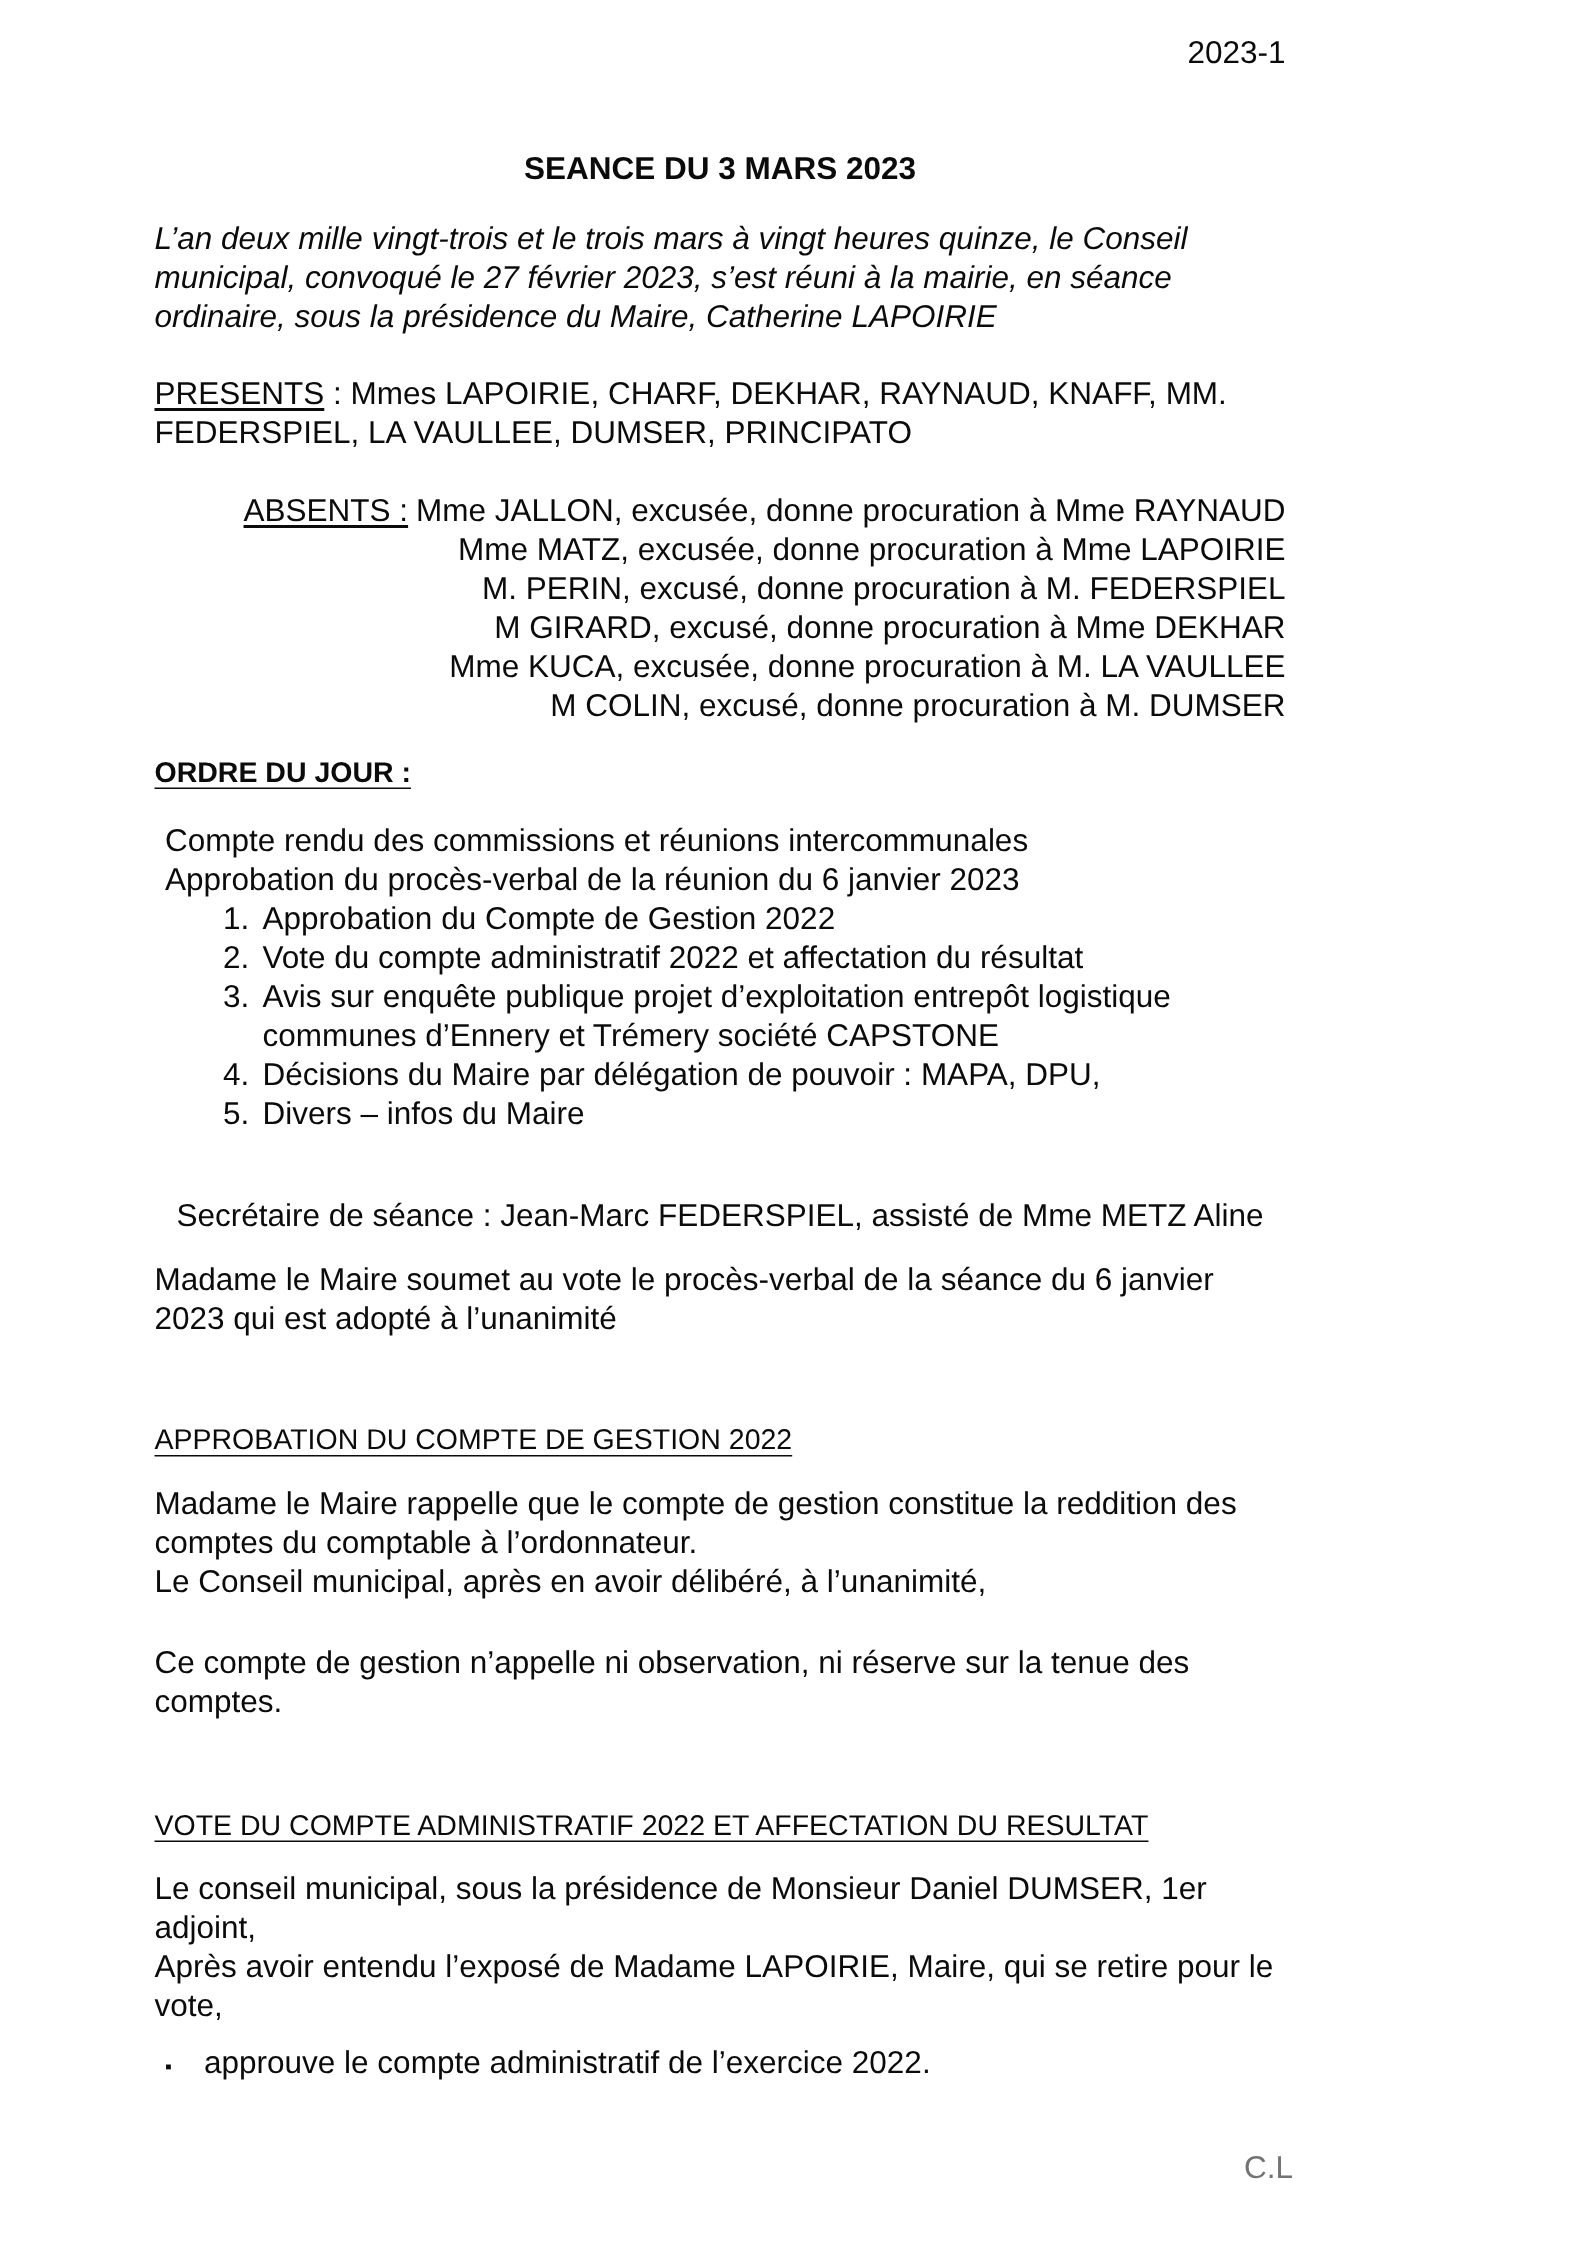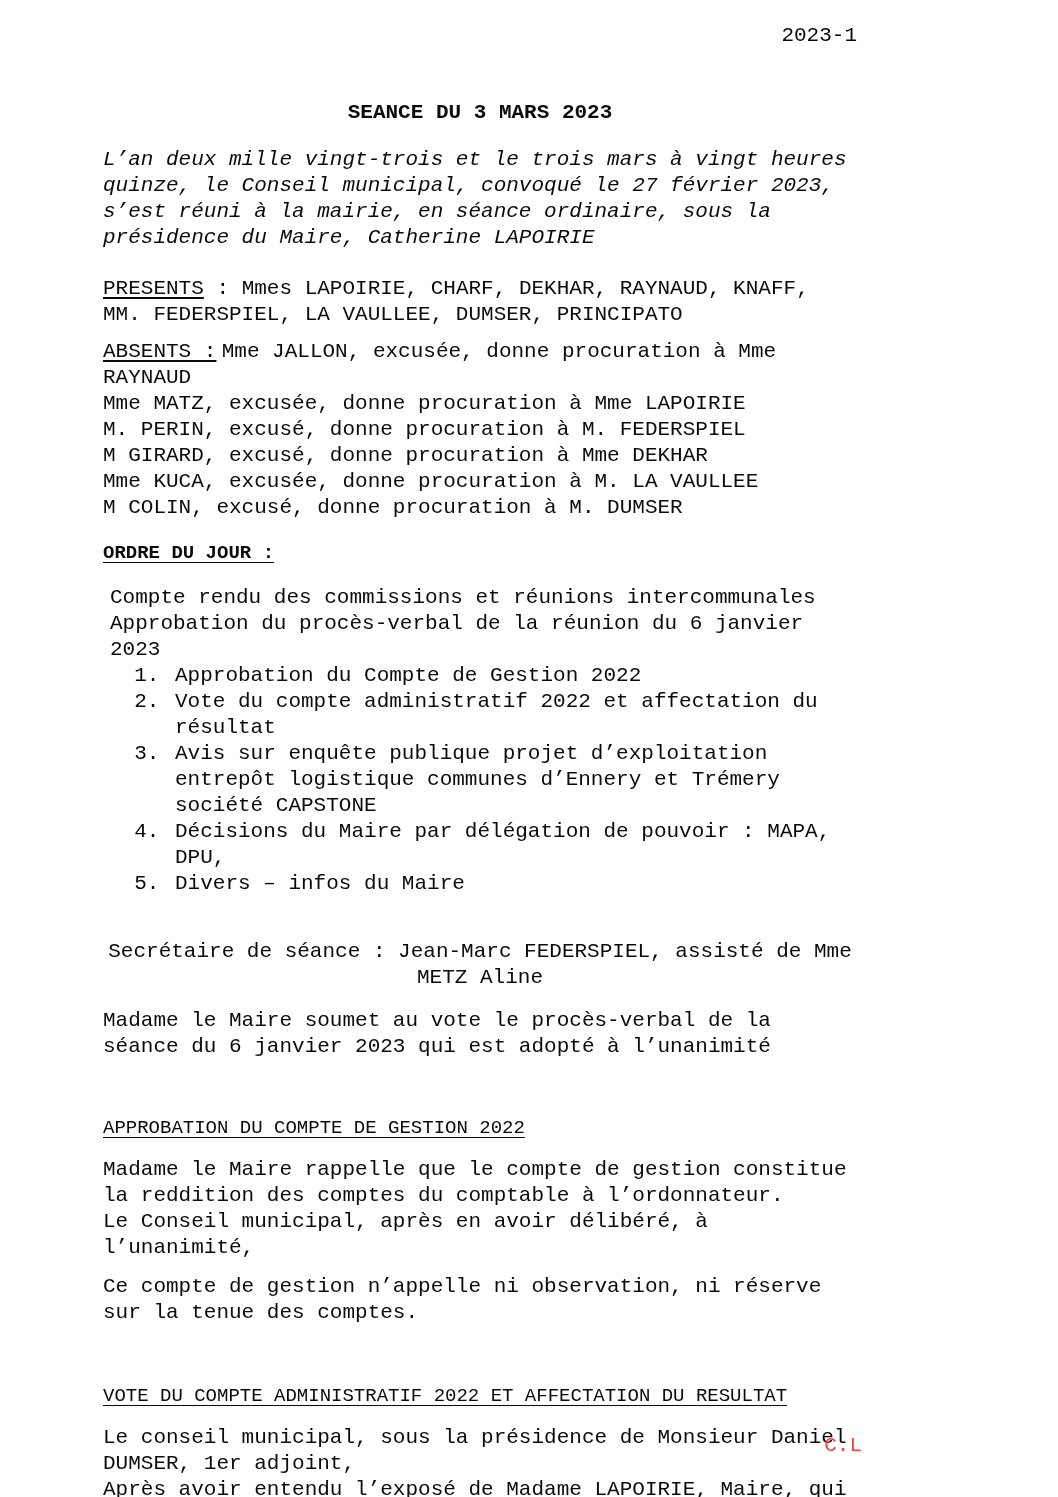--- a/index.html
+++ b/index.html
@@ -7,21 +7,21 @@
     margin: 0;
     padding: 0;
     background: #ffffff;
   }
   .page {
     position: relative;
     width: 960px;
     height: 1497px;
     background: #ffffff;
     color: #0b0b0b;
-    font-family: Liberation Mono, monospace;
+    font-family: Liberation Sans, sans-serif;
     font-size: 21px;
     line-height: 26px;
     box-sizing: border-box;
     padding: 23px 103px 0 103px;
     overflow: hidden;
   }
   .page-number {
     text-align: right;
   }
   .doc-title {
@@ -31,21 +31,22 @@
     text-align: center;
   }
   .intro {
     margin: 21px 0 0 0;
     font-style: italic;
   }
   .presents {
     margin: 25px 0 0 0;
   }
   .absents {
-    margin: 11px 0 0 0;
+    margin: 26px 0 0 0;
+    text-align: right;
   }
   .u {
     text-decoration: underline;
     text-underline-offset: 3px;
   }
   .label-gap {
     margin-right: 0.25em;
   }
   .section-heading {
     margin: 19px 0 0 0;
@@ -67,39 +68,39 @@
   }
   ol.agenda-list li {
     padding-left: 3px;
   }
   .para { margin: 16px 0 0 0; }
   .m42 { margin-top: 42px; text-align: center; }
   .m17 { margin-top: 17px; }
   .m55 { margin-top: 55px; }
   .m16 { margin-top: 16px; }
   .m14 { margin-top: 0; }
-  .m13 { margin-top: 13px; }
+  .m13 { margin-top: 28px; }
   .m57 { margin-top: 57px; }
   .m12 { margin-top: 12px; }
   .bullet-row {
     display: flex;
     align-items: baseline;
     padding-left: 7px;
   }
   .bullet-glyph {
     display: inline-block;
     width: 26px;
     font-size: 13px;
     flex: 0 0 26px;
   }
   .footer-initials {
     position: absolute;
     right: 98px;
     bottom: 38px;
-    color: #ef4444;
+    color: #737373;
     font-size: 21px;
   }
 </style>
 </head>
 <body>
 
 <div class="page">
 
   <div class="page-number">2023-1</div>
 

